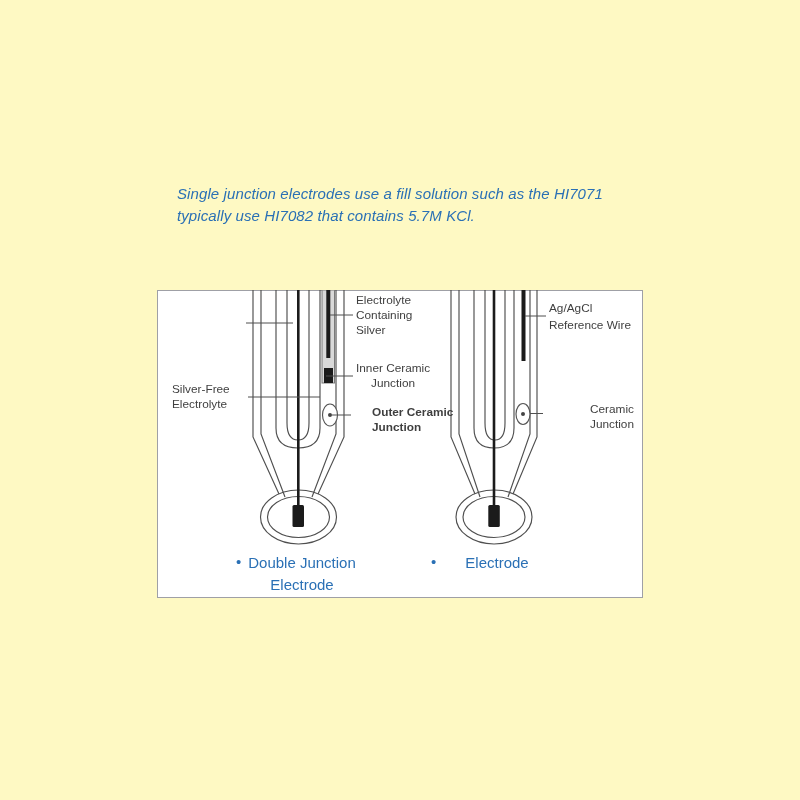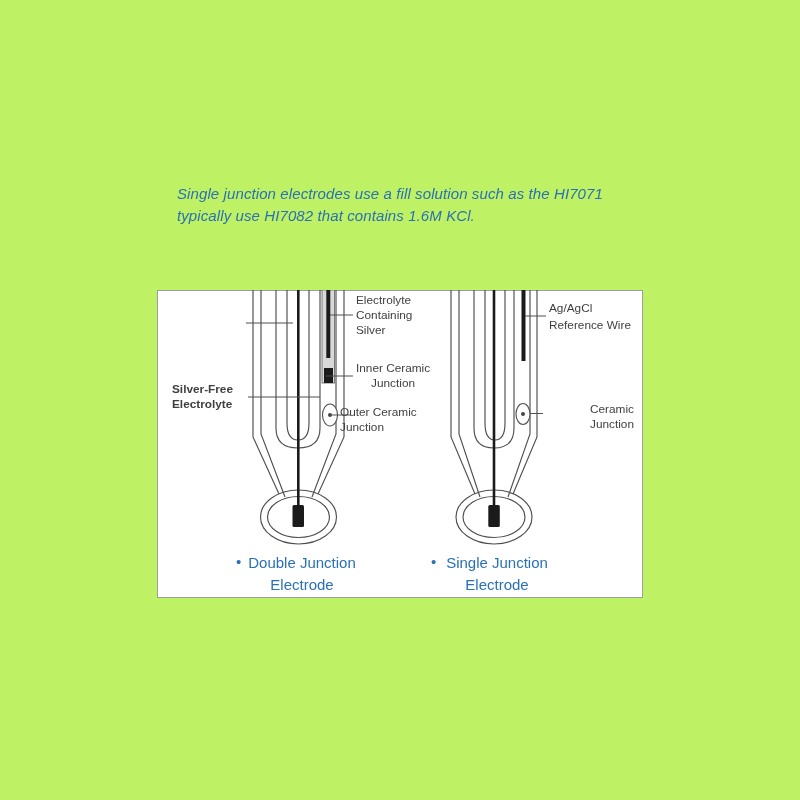--- a/index.html
+++ b/index.html
@@ -1,16 +1,16 @@
 <!DOCTYPE html>
 <html><head>
 <meta charset="utf-8">
 <style>
   html,body{margin:0;padding:0;background:#ffffff;}
-  #page{position:relative;width:800px;height:800px;background:#bef264;overflow:hidden;
+  #page{position:relative;width:800px;height:800px;background:#fef9c3;overflow:hidden;
         font-family:"Liberation Sans", sans-serif;}
 
   
   .intro{position:absolute;left:177px;top:183px;width:460px;
          font-style:italic;font-size:15px;line-height:22.3px;
          color:#2A70B5;letter-spacing:.1px;}
 
   
   .frame{position:absolute;left:157px;top:290px;width:486px;height:308px;
          border:1.5px solid #9FA0A6;box-sizing:border-box;background:#ffffff;}
@@ -27,21 +27,21 @@
   .cap-double{left:232px;}
   .cap-single{left:427px;}
 </style>
 </head>
 <body>
 
 <div id="page">
 
   <div class="intro">
     <div>Single junction electrodes use a fill solution such as the HI7071</div>
-    <div>typically use HI7082 that contains 1.6M KCl.</div>
+    <div>typically use HI7082 that contains 5.7M KCl.</div>
   </div>
 
   <div class="frame"></div>
 
   <svg class="diagram-svg" viewBox="157 290 486 308" xmlns="http://www.w3.org/2000/svg">
     <g stroke="#4F4F4F" stroke-width="1.15" fill="none">
 
       <g>
 
         <path d="M253,290 V437 L279,494"></path>
@@ -95,37 +95,37 @@
         <path d="M330,315 H353"></path>
         <path d="M326,376 H353"></path>
         <path d="M332,415 H351"></path>
         <path d="M525,316 H546"></path>
         <path d="M530,413.5 H543"></path>
       </g>
     </g>
   </svg>
 
 
-  <div class="lbl" style="left:172px;top:382px;font-weight:bold;">
+  <div class="lbl" style="left:172px;top:382px;">
     <div>Silver-Free</div>
     <div>Electrolyte</div>
   </div>
 
   <div class="lbl" style="left:356px;top:293px;">
     <div>Electrolyte</div>
     <div>Containing</div>
     <div>Silver</div>
   </div>
 
   <div class="lbl" style="left:356px;top:361px;text-align:center;">
     <div>Inner Ceramic</div>
     <div>Junction</div>
   </div>
 
-  <div class="lbl" style="left:340px;top:405px;">
+  <div class="lbl" style="left:372px;top:405px;font-weight:bold;">
     <div>Outer Ceramic</div>
     <div>Junction</div>
   </div>
 
   <div class="lbl lbl-agagcl" style="left:549px;top:300px;">
     <div>Ag/AgCl</div>
     <div>Reference Wire</div>
   </div>
 
   <div class="lbl" style="left:546px;top:402px;margin-left:44px;">
@@ -134,17 +134,16 @@
   </div>
 
   <div class="caption cap-double">
     <span class="bullet">•</span>
     <div>Double Junction</div>
     <div>Electrode</div>
   </div>
 
   <div class="caption cap-single">
     <span class="bullet">•</span>
-    <div>Single Junction</div>
     <div>Electrode</div>
   </div>
 
 </div>
 
 </body></html>

